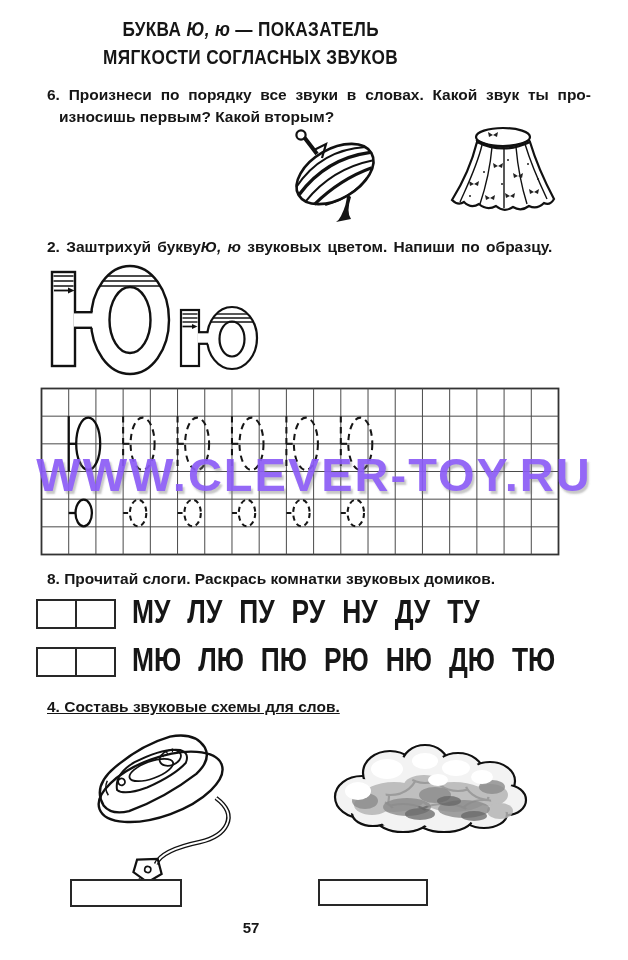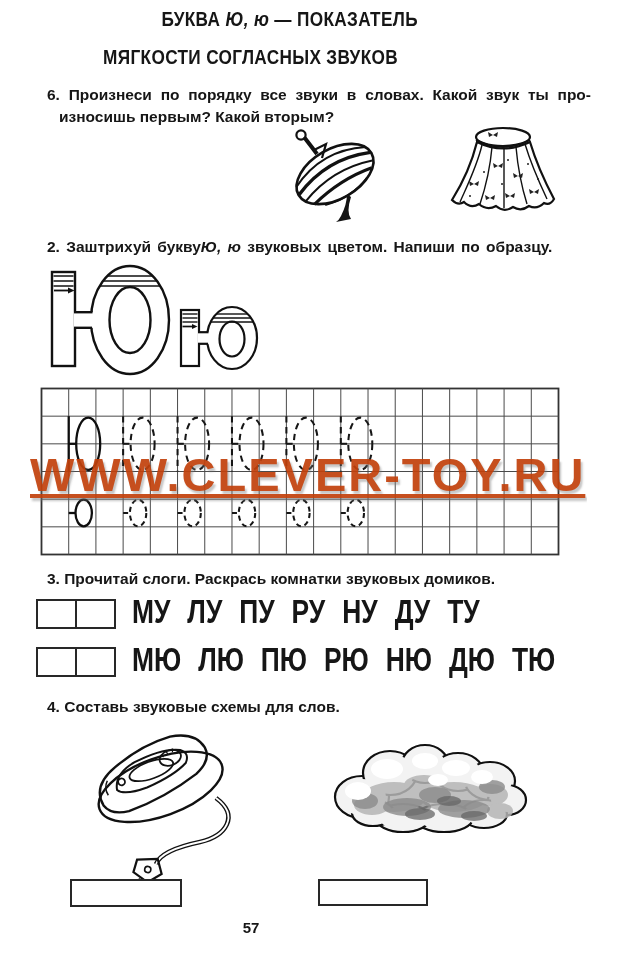--- a/index.html
+++ b/index.html
@@ -21,24 +21,24 @@
   .para{left:31px;width:560px;font-size:15.5px;font-weight:bold;line-height:21px;}
   .para.justify{text-align:justify;text-align-last:justify;}
   .indent{text-indent:16px;}
   .it{font-style:italic;}
   
   .sounds{left:110px;top:141px;width:66px;text-align:center;
           font-size:30px;font-weight:bold;line-height:30px;}
   .sounds .low{font-size:28px;}
   
   .watermark{
-    left:30px;top:447px;width:568px;text-align:left;
+    left:30px;top:447px;width:568px;text-align:center;
     font-size:47px;font-weight:bold;letter-spacing:2px;white-space:nowrap;
-    color:#c2410c;text-shadow:2px 3px 2px rgba(120,120,120,.45);
-    z-index:6;opacity:.92;text-decoration:underline;
+    color:#8b5cf6;text-shadow:2px 3px 2px rgba(120,120,120,.45);
+    z-index:6;opacity:.92;
   }
   
   .syl-row{left:36px;height:32px;}
   .sound-house{
     position:absolute;left:0;top:2px;width:76px;height:26px;
     border:2px solid #282828;display:flex;background:#fff;
   }
   .sound-house .cell{flex:1;}
   .sound-house .cell:first-child{border-right:2px solid #282828;}
   .syl-text{
@@ -52,21 +52,21 @@
   .page-num{left:0;top:919px;width:502px;text-align:center;
             font-size:15px;font-weight:bold;}
   
   svg .ln{stroke:#111;fill:none;}
 </style>
 </head>
 <body>
 
 <div class="page">
 
-  <div class="abs title-line" style="top:7px;margin-left:39px;">
+  <div class="abs title-line" style="top:17px;">
     <span class="tw">
       <span>БУКВА </span><span class="it">Ю, ю</span><span> — ПОКАЗАТЕЛЬ</span>
     </span>
   </div>
   <div class="abs title-line" style="top:45px;">
     <span class="tw">МЯГКОСТИ СОГЛАСНЫХ ЗВУКОВ</span>
   </div>
 
   <div class="abs para justify indent" style="top:84px;">6. Произнеси по порядку все звуки в словах. Какой звук ты про-</div>
   <div class="abs para" style="top:106px;margin-left:28px;">износишь первым? Какой вторым?</div>
@@ -234,21 +234,21 @@
         <line x1="246.39" y1="126" x2="253.39" y2="126"></line>
           <ellipse cx="261.4" cy="126" rx="8.2" ry="13.3"></ellipse>
         <line x1="300.81" y1="126" x2="307.81" y2="126"></line>
           <ellipse cx="315.8" cy="126" rx="8.2" ry="13.3"></ellipse>
       </g>
     </g>
   </svg>
 
   <div class="abs watermark">WWW.CLEVER-TOY.RU</div>
 
-  <div class="abs para indent" style="top:568px;">3. Прочитай слоги. Раскрась комнатки звуковых домиков.</div>
+  <div class="abs para indent" style="top:568px;">8. Прочитай слоги. Раскрась комнатки звуковых домиков.</div>
 
   <div class="abs syl-row" style="top:597px;">
     <div class="sound-house">
       <div class="cell"></div>
       <div class="cell"></div>
     </div>
     <div class="syl-text">
       <span>МУ</span>
       <span>ЛУ</span>
       <span>ПУ</span>
@@ -268,21 +268,21 @@
       <span>МЮ</span>
       <span>ЛЮ</span>
       <span>ПЮ</span>
       <span>РЮ</span>
       <span>НЮ</span>
       <span>ДЮ</span>
       <span>ТЮ</span>
     </div>
   </div>
 
-  <div class="abs para indent" style="top:696px;">4. Составь звуковые схемы для слов.</div>
+  <div class="abs para indent" style="top:696px;text-decoration:underline;">4. Составь звуковые схемы для слов.</div>
 
   <svg class="abs" style="left:76px;top:714px;" width="162" height="168" viewBox="0 0 162 168">
     <g transform="rotate(-20 80 66)">
       <ellipse class="ln" cx="82" cy="74" rx="65" ry="29" fill="#fff" stroke-width="2.4"></ellipse>
       <path class="ln" fill="#fff" stroke-width="2.4" d="M22 72 Q18 50 46 40 Q78 28 108 30 Q133 34 137 52 Q139 66 120 74 Q82 86 44 86 Q26 84 22 72 Z"></path>
       <path class="ln" fill="#fff" stroke-width="2" d="M40 62 Q43 46 66 42 Q97 38 113 46 Q121 52 114 60 Q99 68 69 70 Q45 70 40 62 Z"></path>
       <ellipse class="ln" cx="79" cy="55" rx="23" ry="8.5" stroke-width="1.8"></ellipse>
       <ellipse class="ln" cx="101" cy="50" rx="11" ry="7.5" fill="#fff" stroke-width="1.8"></ellipse>
       <g class="ln" stroke-width="1.2">
         <line x1="95" y1="47" x2="93" y2="44"></line>

